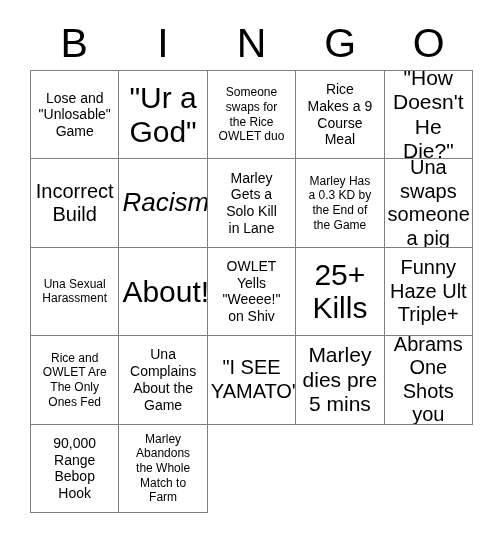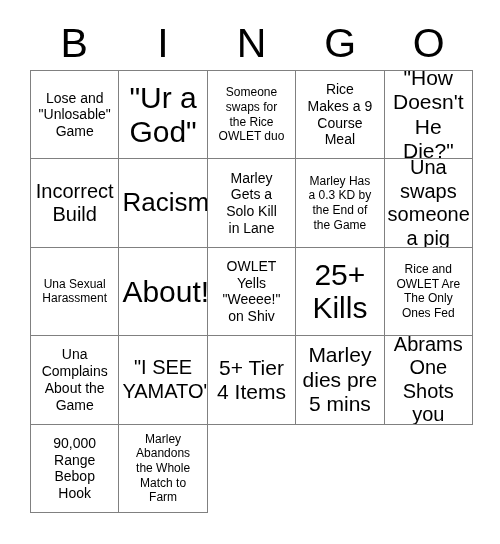--- a/index.html
+++ b/index.html
@@ -75,21 +75,21 @@
   }
   .bingo-cell span {
     display: block;
     width: 100%;
     line-height: 1.18;
     white-space: pre-line;
   }
 
   
   .fs-xxl span { font-size: 30px; line-height: 1.12; }
-  .fs-xl  span { font-size: 26px; line-height: 1.14; }
+  .fs-xl  span { font-size: 26px; line-height: 1.14; font-style: italic; }
   .fs-lg  span { font-size: 21px; line-height: 1.16; }
   .fs-md  span { font-size: 20px; line-height: 1.18; }
   .fs-sm  span { font-size: 14px; line-height: 1.2; }
   .fs-xs  span { font-size: 12px; line-height: 1.22; }
   .fs-xxs span { font-size: 11px; line-height: 1.25; }
 </style>
 </head>
 <body>
 
 <div id="bingo-card">
@@ -163,39 +163,40 @@
       <div class="bingo-cell fs-sm">
         <span>OWLET
 Yells
 "Weeee!"
 on Shiv</span>
       </div>
       <div class="bingo-cell fs-xxl">
         <span>25+
 Kills</span>
       </div>
+      <div class="bingo-cell fs-md">
+        <span>Funny
+Haze Ult
+Triple+</span>
+      </div>
       <div class="bingo-cell fs-xs">
         <span>Rice and
 OWLET Are
 The Only
 Ones Fed</span>
       </div>
       <div class="bingo-cell fs-sm">
         <span>Una
 Complains
 About the
 Game</span>
       </div>
       <div class="bingo-cell fs-md">
         <span>"I SEE
 YAMATO"</span>
-      </div>
-      <div class="bingo-cell fs-lg">
-        <span>5+ Tier
-4 Items</span>
       </div>
       <div class="bingo-cell fs-lg">
         <span>Marley
 dies pre
 5 mins</span>
       </div>
       <div class="bingo-cell fs-md">
         <span>Abrams
 One
 Shots you</span>

